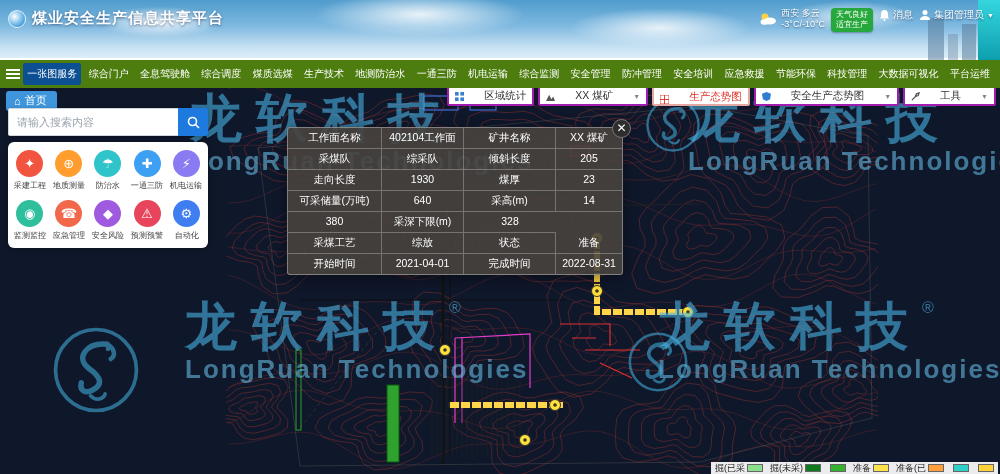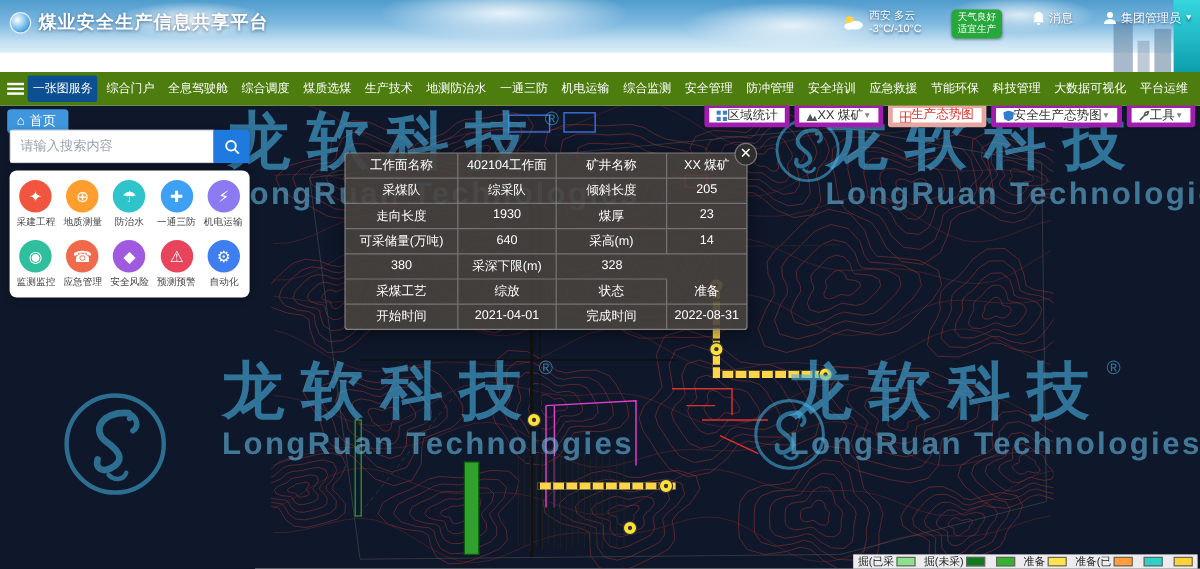--- a/index.html
+++ b/index.html
@@ -1,36 +1,36 @@
 <!DOCTYPE html>
 <html><head>
 <meta charset="utf-8">
 <style>
   * { box-sizing:border-box; margin:0; padding:0; }
   html,body { width:1000px; height:474px; overflow:hidden; }
   body { position:relative; font-family:"Liberation Sans","DejaVu Sans",sans-serif; background:#fff; }
 
   
-  .header { position:absolute; left:0; top:0; width:1000px; height:44px; z-index:10;
+  .header { position:absolute; left:0; top:0; width:1000px; height:58px; z-index:10;
     background:
       radial-gradient(90px 22px at 16% 38%, rgba(255,255,255,.9), rgba(255,255,255,0) 70%),
       radial-gradient(150px 32px at 42% 25%, rgba(255,255,255,.85), rgba(255,255,255,0) 70%),
       radial-gradient(130px 28px at 66% 48%, rgba(255,255,255,.8), rgba(255,255,255,0) 70%),
       radial-gradient(90px 22px at 85% 28%, rgba(255,255,255,.75), rgba(255,255,255,0) 70%),
       linear-gradient(180deg,#4f9ccd 0%,#7fb9e0 45%,#c4e0f2 80%,#ddeef8 100%); }
   .skyline { position:absolute; right:0; top:0; height:60px; width:230px; }
   .skyline div { position:absolute; bottom:0; }
   .b1 { right:0; width:22px; height:60px; background:linear-gradient(180deg,#35d6de,#0e9fae); }
   .b2 { right:24px; width:14px; height:36px; background:rgba(90,125,155,.55); }
   .b3 { right:42px; width:10px; height:26px; background:rgba(110,140,165,.45); }
   .b4 { right:56px; width:16px; height:42px; background:rgba(80,115,150,.5); }
   .title-wrap { position:absolute; left:8px; top:9px; display:flex; align-items:center; gap:6px; }
   .plogo { width:18px; height:18px; border-radius:50%; background:radial-gradient(circle at 35% 35%, #fff, #5fb1e6 60%, #1f6fb4); border:1px solid rgba(255,255,255,.8); }
   .title { color:#fff; font-size:15px; font-weight:bold; letter-spacing:1px; text-shadow:0 1px 3px rgba(0,30,70,.55); }
-  .hdr-right { position:absolute; right:6px; top:0; height:60px; display:flex; align-items:flex-start; padding-top:8px; gap:25px; z-index:11; }
+  .hdr-right { position:absolute; right:6px; top:0; height:60px; display:flex; align-items:flex-start; padding-top:8px; gap:6px; z-index:11; }
   .weather { display:flex; gap:4px; align-items:center; color:#fff; font-size:9px; text-shadow:0 1px 2px rgba(0,30,70,.6); }
   .weather .wtxt { display:flex; flex-direction:column; line-height:11px; }
   .wbadge { background:#27a83c; border-radius:4px; color:#fff; font-size:8px; line-height:10px; padding:2px 5px; text-align:center; box-shadow:0 1px 2px rgba(0,0,0,.3); }
   .hitem { display:flex; align-items:center; gap:3px; color:#fff; font-size:10px; text-shadow:0 1px 2px rgba(0,30,70,.6); cursor:pointer; }
 
   
   .nav { position:absolute; left:0; top:60px; width:1000px; height:28px; background:#4d7c0f; z-index:10;
     display:flex; align-items:center; justify-content:space-between; padding:0 6px; }
   .burger { width:14px; height:10px; position:relative; flex:none; cursor:pointer; }
   .burger span { position:absolute; left:0; width:14px; height:2px; background:#fff; }
@@ -60,22 +60,22 @@
   .search-card input::placeholder { color:#9aa4ad; }
   .search-btn { width:30px; background:#1f7ae0; border:none; display:flex; align-items:center; justify-content:center; cursor:pointer; }
   .icons-card { position:absolute; left:8px; top:142px; width:200px; z-index:3; background:#fff; border-radius:6px;
     box-shadow:0 1px 6px rgba(0,0,0,.28); padding:8px 2px 6px; display:grid; grid-template-columns:repeat(5,1fr); row-gap:8px; }
   .qcell { display:flex; flex-direction:column; align-items:center; gap:3px; cursor:pointer; }
   .qicon { width:27px; height:27px; border-radius:50%; color:#fff; font-size:13px; display:flex; align-items:center; justify-content:center; }
   .qlabel { font-size:8.5px; color:#444; white-space:nowrap; transform:scale(.95); }
 
   
   .map-toolbar { position:absolute; right:4px; top:86px; z-index:3; display:flex; gap:4px; align-items:center; }
-  .tbtn { height:20px; background:#fff; border:4px solid #a21caf; border-radius:2px; display:flex; align-items:center;
-    gap:0; padding:0 6px; font-size:10.5px; color:#333; cursor:pointer; box-shadow:0 1px 2px rgba(0,0,0,.12); white-space:nowrap; }
+  .tbtn { height:20px; background:#fff; border:2px solid #a21caf; border-radius:2px; display:flex; align-items:center;
+    gap:20px; padding:0 6px; font-size:10.5px; color:#333; cursor:pointer; box-shadow:0 1px 2px rgba(0,0,0,.12); white-space:nowrap; }
   .tbtn.red { color:#e03028; border-color:#e6a7a2;align-items:flex-end; }
   .caret { font-size:7px; color:#888; }
   .sq { width:9px; height:9px; display:inline-block; }
 
   
   .popup { position:absolute; left:287px; top:127px; width:336px; z-index:5; background:rgba(72,66,62,.90);
     border:1px solid rgba(255,255,255,.35); border-radius:3px; color:#fff; box-shadow:0 3px 14px rgba(0,0,0,.45); }
   .prow { display:grid; grid-template-columns:94px 82px 92px 66px; }
   .pcell { font-size:10.5px; padding:3px 4px; text-align:center; border-right:1px solid rgba(255,255,255,.28);
     border-bottom:1px solid rgba(255,255,255,.28); overflow:hidden; white-space:nowrap; }

